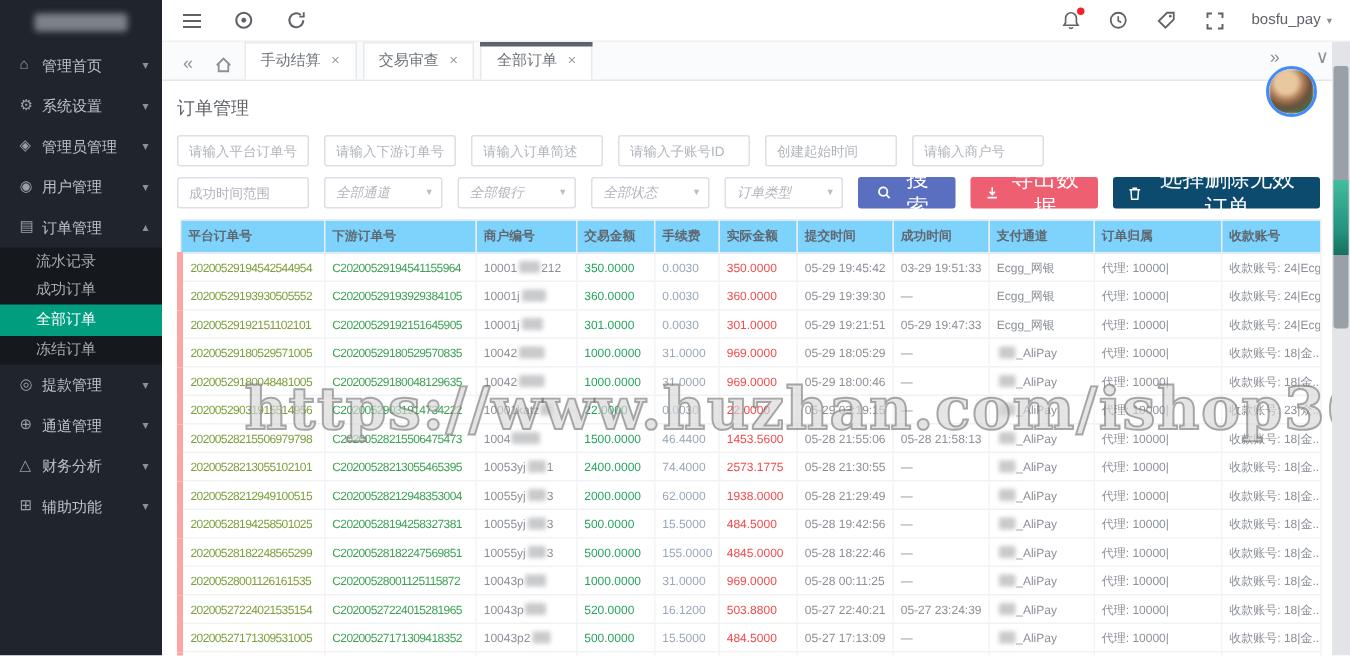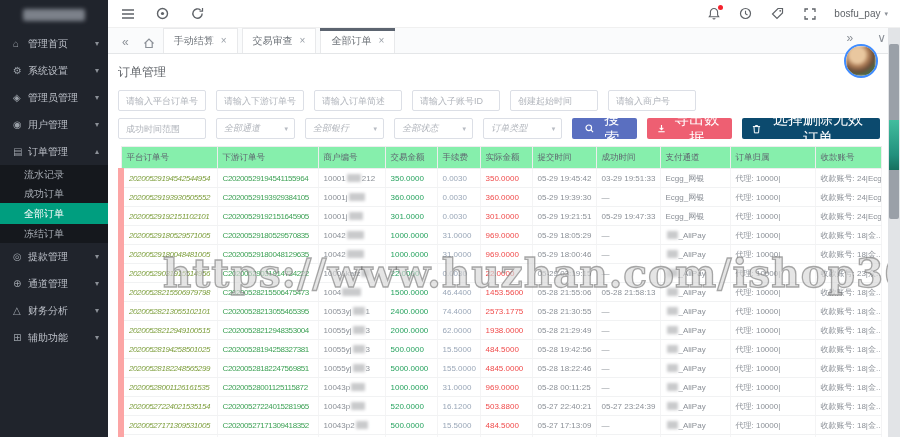--- a/index.html
+++ b/index.html
@@ -54,26 +54,26 @@
     font-size:9px; color:#b0b4bb; display:flex; align-items:center; justify-content:space-between; cursor:pointer; background:#fff;font-style:italic; }
   .f-select .sel-caret { font-size:6px; color:#b8bcc3; }
   .btn { height:21px; border:none; border-radius:2px; color:#fff; font-size:15px; padding:0 10px;
     display:inline-flex; align-items:center; gap:5px; cursor:pointer; font-family:inherit; }
   .btn-search { background:#5a6fc0; padding:0 13px; }
   .btn-export { background:#ee5f72; }
   .btn-delete { background:#0c4a6e; }
 
   
   table { border-collapse:collapse; table-layout:fixed; width:762px; margin-top:3px; }
-  thead th { background:#86efac; border:1px solid #ededee; border-left:none; font-weight:normal;
+  thead th { background:#7dd3fc; border:1px solid #ededee; border-left:none; font-weight:bold;
     font-size:8.5px; color:#5f6770; text-align:left; height:22px; padding:0 5px; }
   thead th:first-child { border-left:1px solid #ededee; }
   tbody td { border-bottom:1px solid #f1f2f3; border-right:1px solid #f4f4f5; height:19px;
     font-size:8px; padding:0 5px; white-space:nowrap; overflow:hidden; color:#8b9097; }
-  tbody td:first-child { border-left:6px solid #fca5a5;font-style:italic; }
+  tbody td:first-child { border-left:4px solid #fca5a5; }
   .c-num { letter-spacing:-0.4px; }
   .c-green1 { color:#7e9f3e; }
   .c-green2 { color:#3fa257; }
   .c-amt { color:#27a35f; }
   .c-fee { color:#9aa7b8; }
   .c-act { color:#f04b4b; }
   .redact { display:inline-block; height:8px; background:#c9cacc; filter:blur(1.4px);
     border-radius:1px; vertical-align:-1px; margin:0 1px; }
 
   

